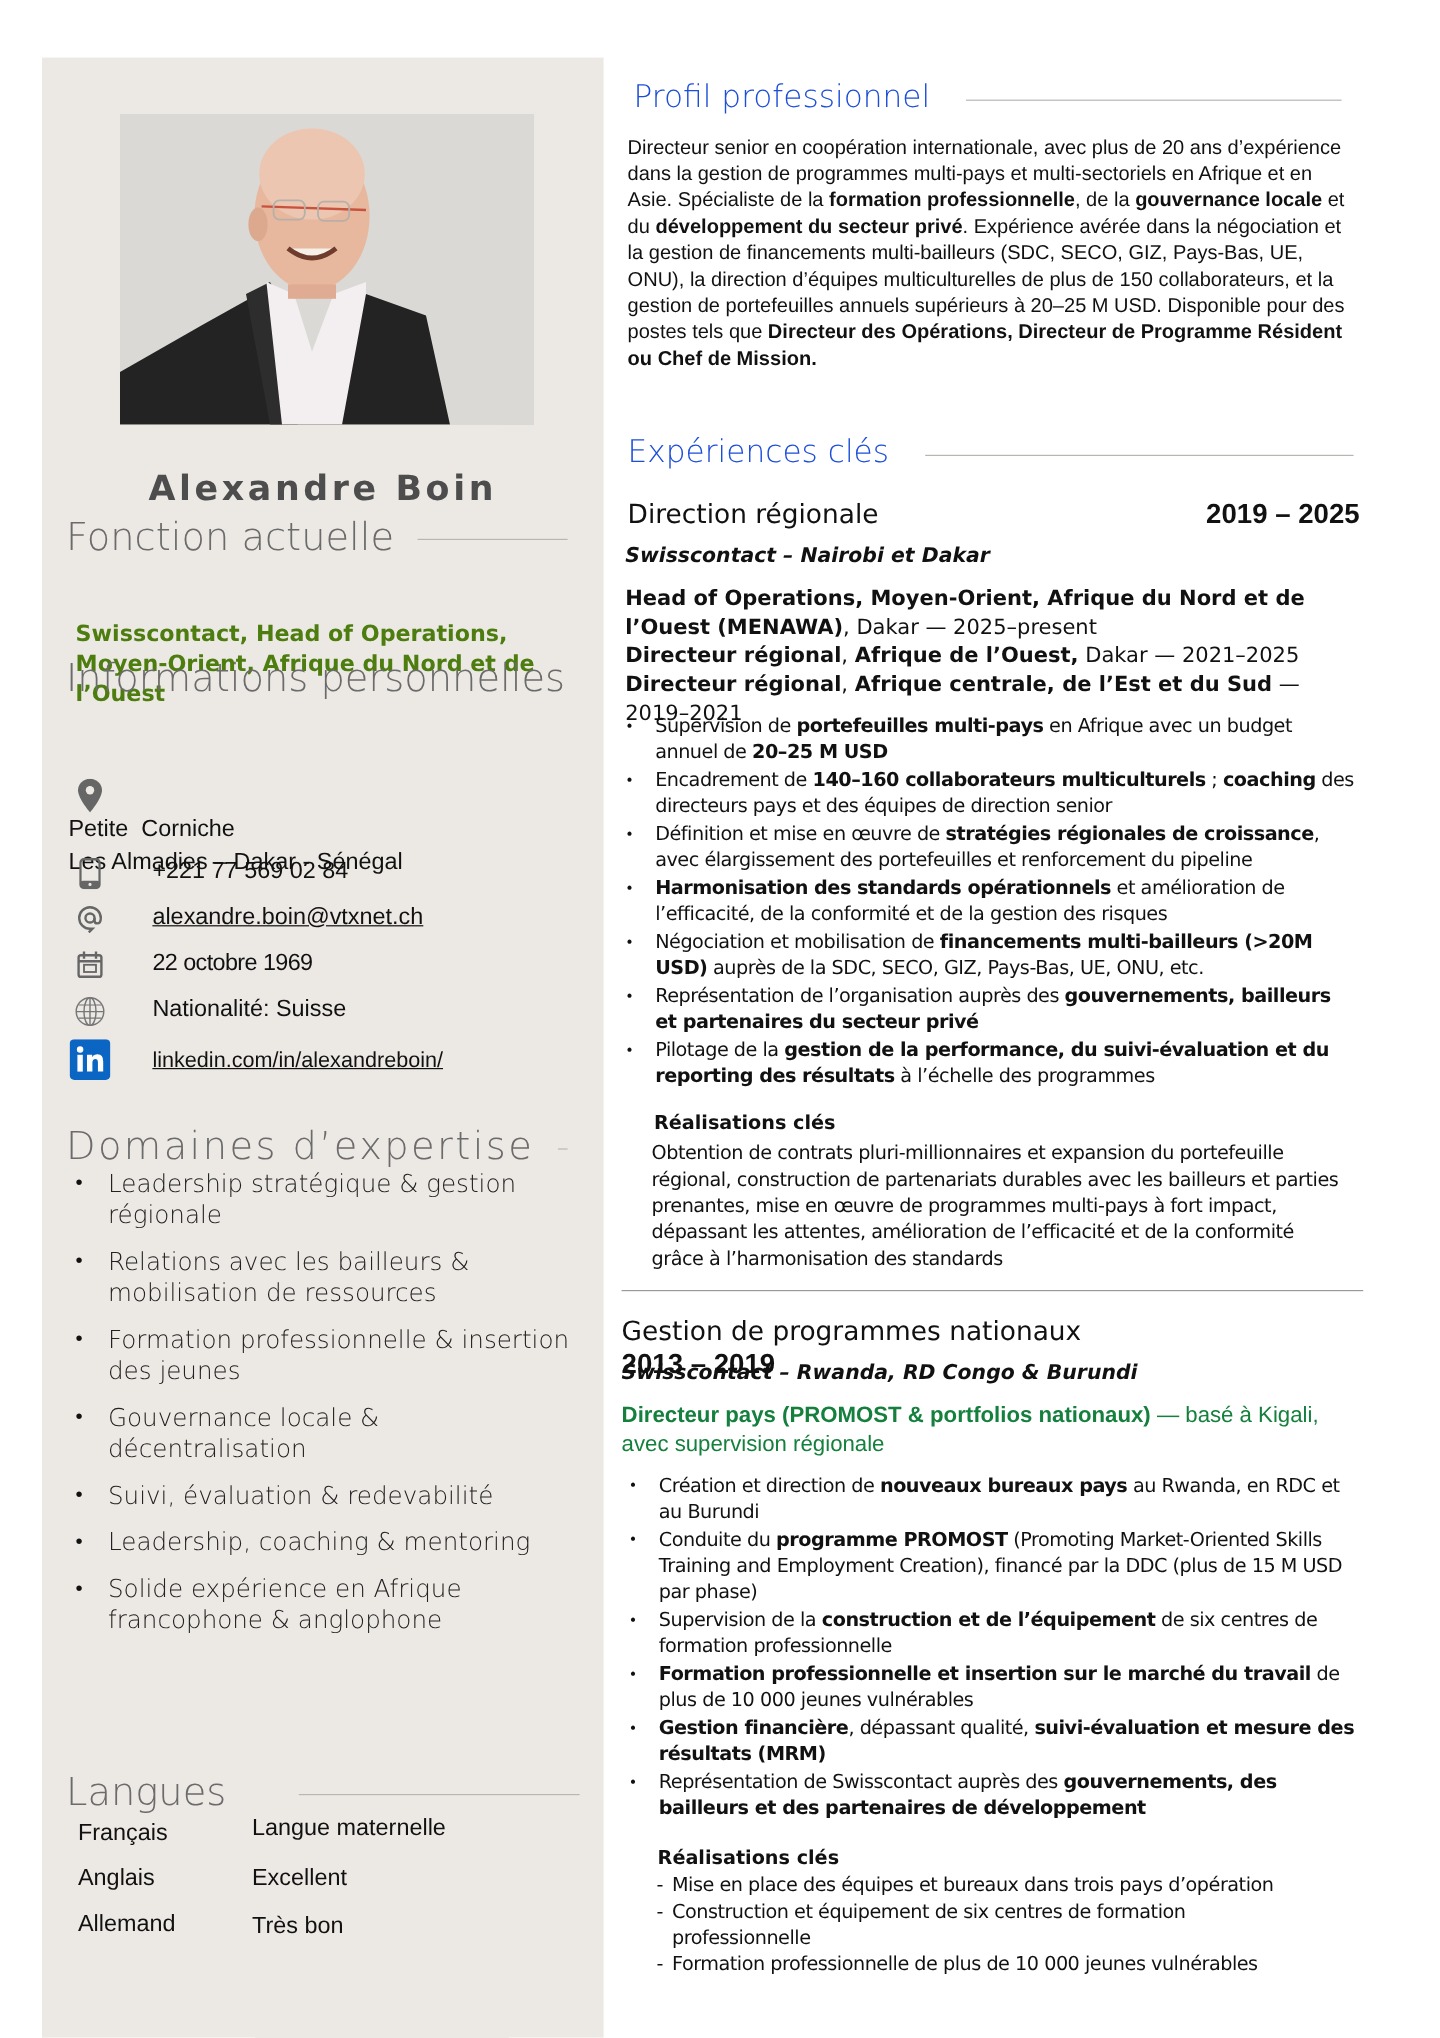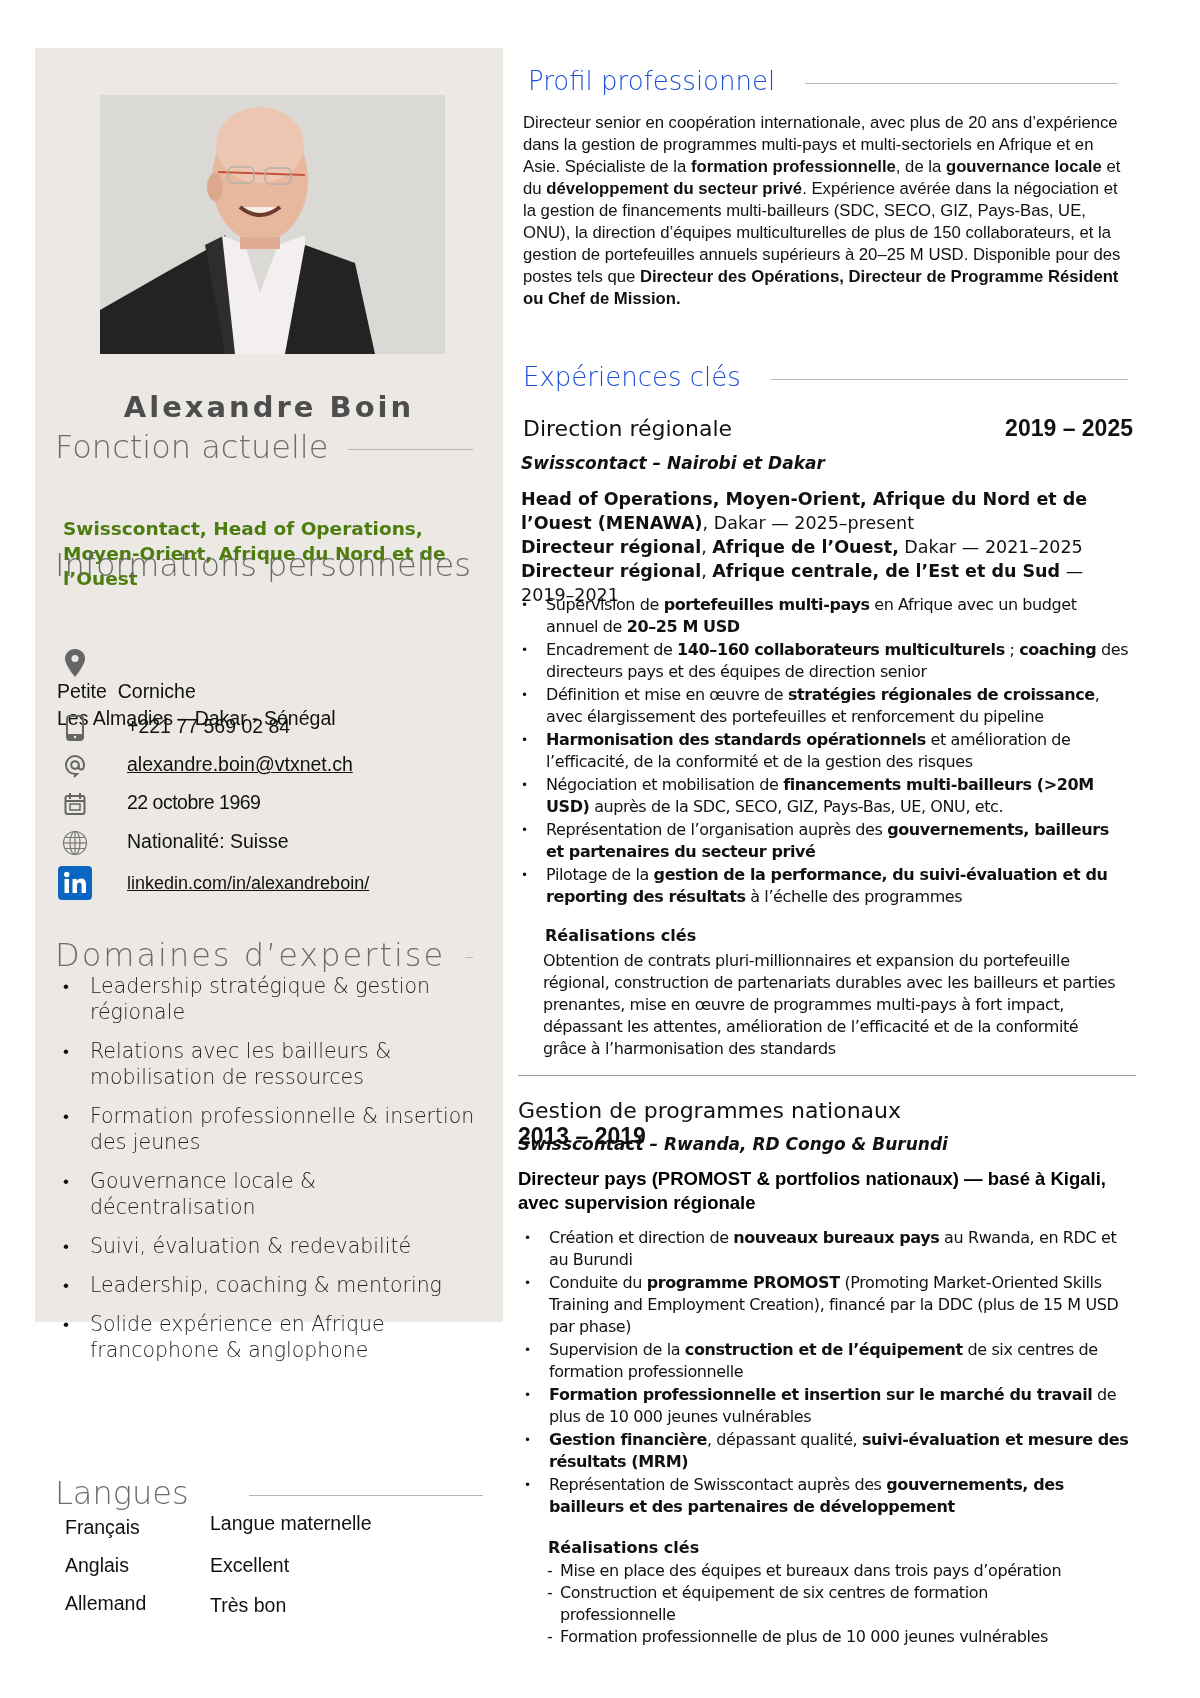--- a/index.html
+++ b/index.html
@@ -1,20 +1,20 @@
 <!DOCTYPE html>
 <html><head>
 <meta charset="utf-8">
 <style>
   * { box-sizing: border-box; margin: 0; padding: 0; }
   html, body { width: 1200px; height: 1698px; background: #ffffff; }
   body { position: relative; font-family: "Liberation Sans", sans-serif; color: #111; overflow: hidden; }
 
   
-  .sidebar { position: absolute; left: 35px; top: 48px; width: 468px; height: 1274px; background: #ece9e5; }
+  .sidebar { position: absolute; left: 35px; top: 48px; width: 468px; height: 1650px; background: #ece9e5; }
   .photo { position: absolute; left: 65px; top: 47px; width: 345px; height: 259px; background: linear-gradient(135deg,#d9d8d4 0%,#dcdbd7 60%,#d6d4cf 100%); overflow: hidden; }
   .photo svg { width: 100%; height: 100%; display: block; }
   .name { position: absolute; left: 0; width: 468px; top: 342px; text-align: center; font-family: "DejaVu Sans", sans-serif; font-weight: bold; font-size: 29px; letter-spacing: 3px; color: #4d4d4d; }
 
   .side-h { position: absolute; left: 20px; right: 30px; display: flex; align-items: center; font-family: "DejaVu Sans", sans-serif; font-weight: 300; color: #6b6b6b; font-size: 32px; white-space: nowrap; }
   .side-h .rule { flex: 1; height: 1px; background: #b9b6b2; margin-left: 20px; margin-top: 4px; }
 
   .fonction { position: absolute; left: 28px; top: 468px; width: 420px; font-family: "DejaVu Sans", sans-serif; font-weight: bold; font-size: 18.5px; line-height: 25px; color: #4d7c0f; }
 
   .info-row { position: absolute; left: 22px; display: flex; align-items: flex-start; font-size: 19.5px; color: #111; }
@@ -46,21 +46,21 @@
   .bullets li::before { content: "•"; position: absolute; left: 0; top: 0; font-size: 12px; }
 
   .real-h { position: absolute; font-family: "DejaVu Sans", sans-serif; font-weight: bold; font-size: 16px; color: #111; }
   .real-p { position: absolute; font-family: "DejaVu Sans", sans-serif; font-size: 16px; line-height: 22px; color: #111; letter-spacing: -0.4px; }
   .divider { position: absolute; left: 518px; width: 618px; height: 1px; background: #9a9a9a; }
 
   .dash-list { position: absolute; list-style: none; font-family: "DejaVu Sans", sans-serif; font-size: 16px; line-height: 22px; color: #111; letter-spacing: -0.4px; }
   .dash-list li { position: relative; padding-left: 13px; }
   .dash-list li::before { content: "-"; position: absolute; left: 0; }
 
-  .pays-role { position: absolute; font-size: 18.5px; line-height: 24px; color: #000000; font-weight: bold; }
+  .pays-role { position: absolute; font-size: 18.5px; line-height: 24px; color: #15803d; }
 </style>
 </head>
 <body>
 
 <aside class="sidebar">
   <div class="photo" title="Portrait photo">
     <svg viewBox="0 0 345 259" preserveAspectRatio="none">
       <rect width="345" height="259" fill="#dad9d5"></rect>
       <path d="M0 215 L70 175 L115 150 L135 160 L160 200 L180 170 L205 150 L255 168 L275 259 L0 259 Z" fill="#232323"></path>
       <path d="M105 150 L125 140 L160 200 L148 259 L125 259 Z" fill="#2d2d2d"></path>

